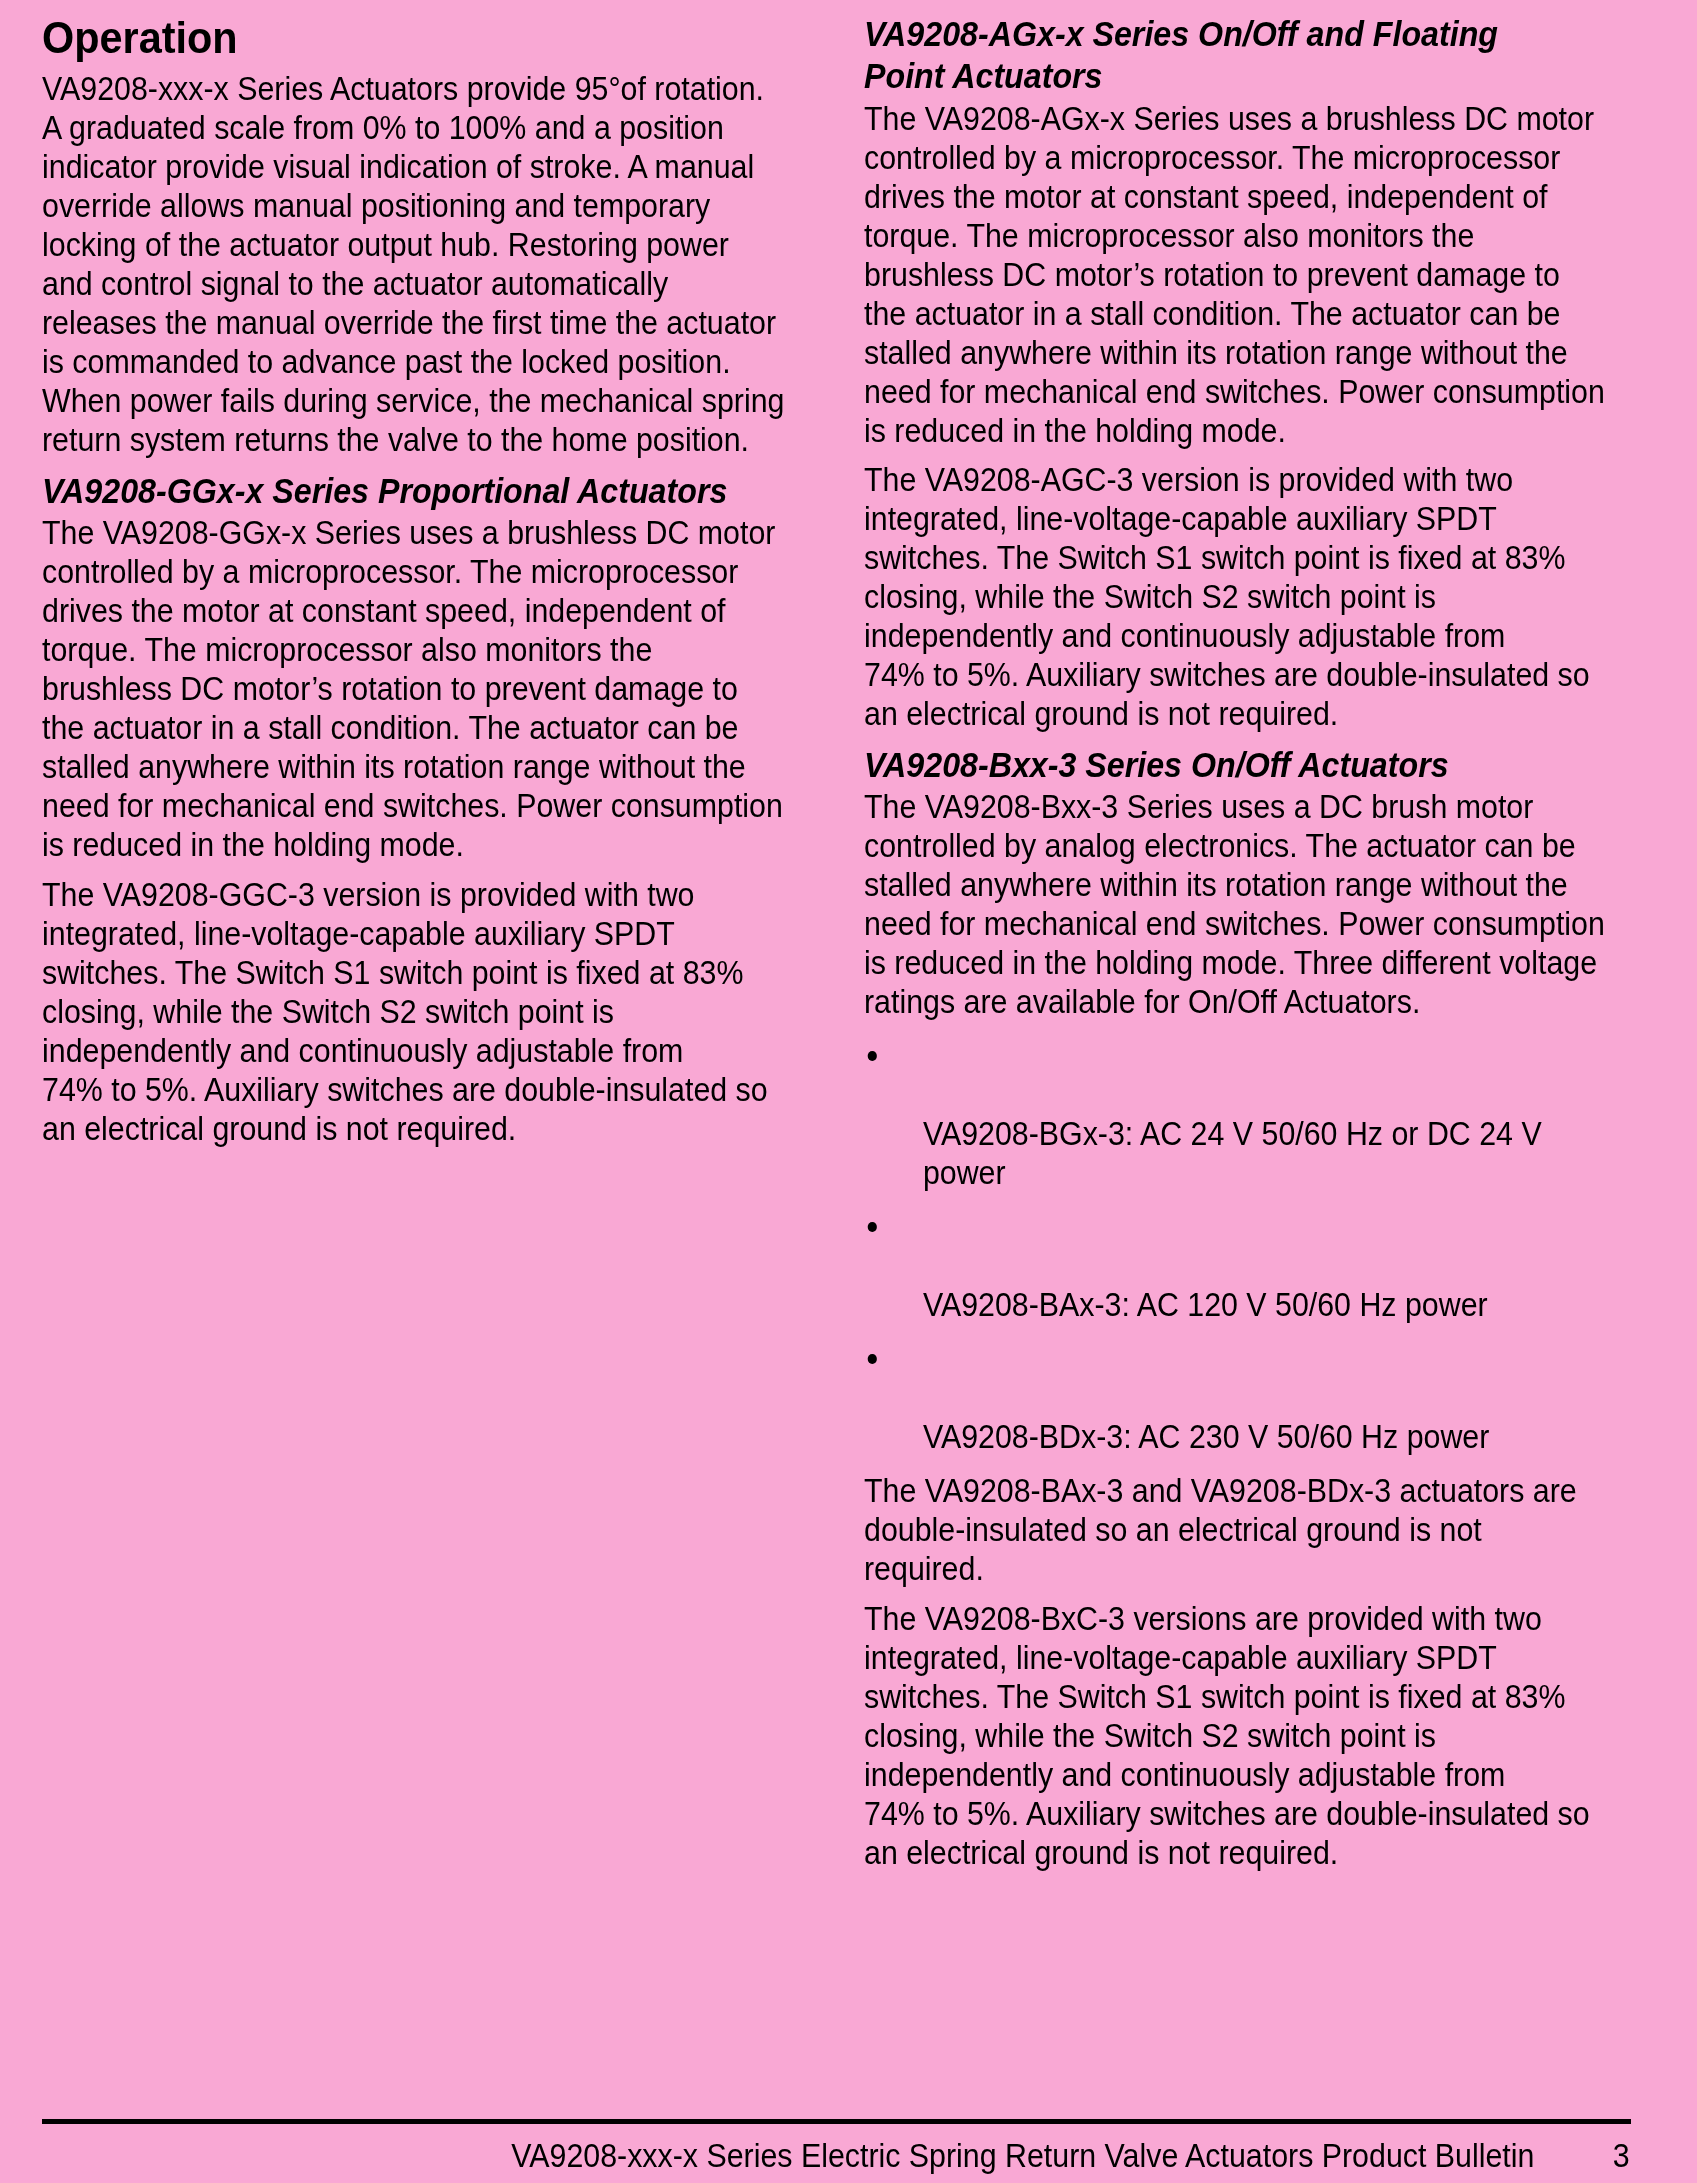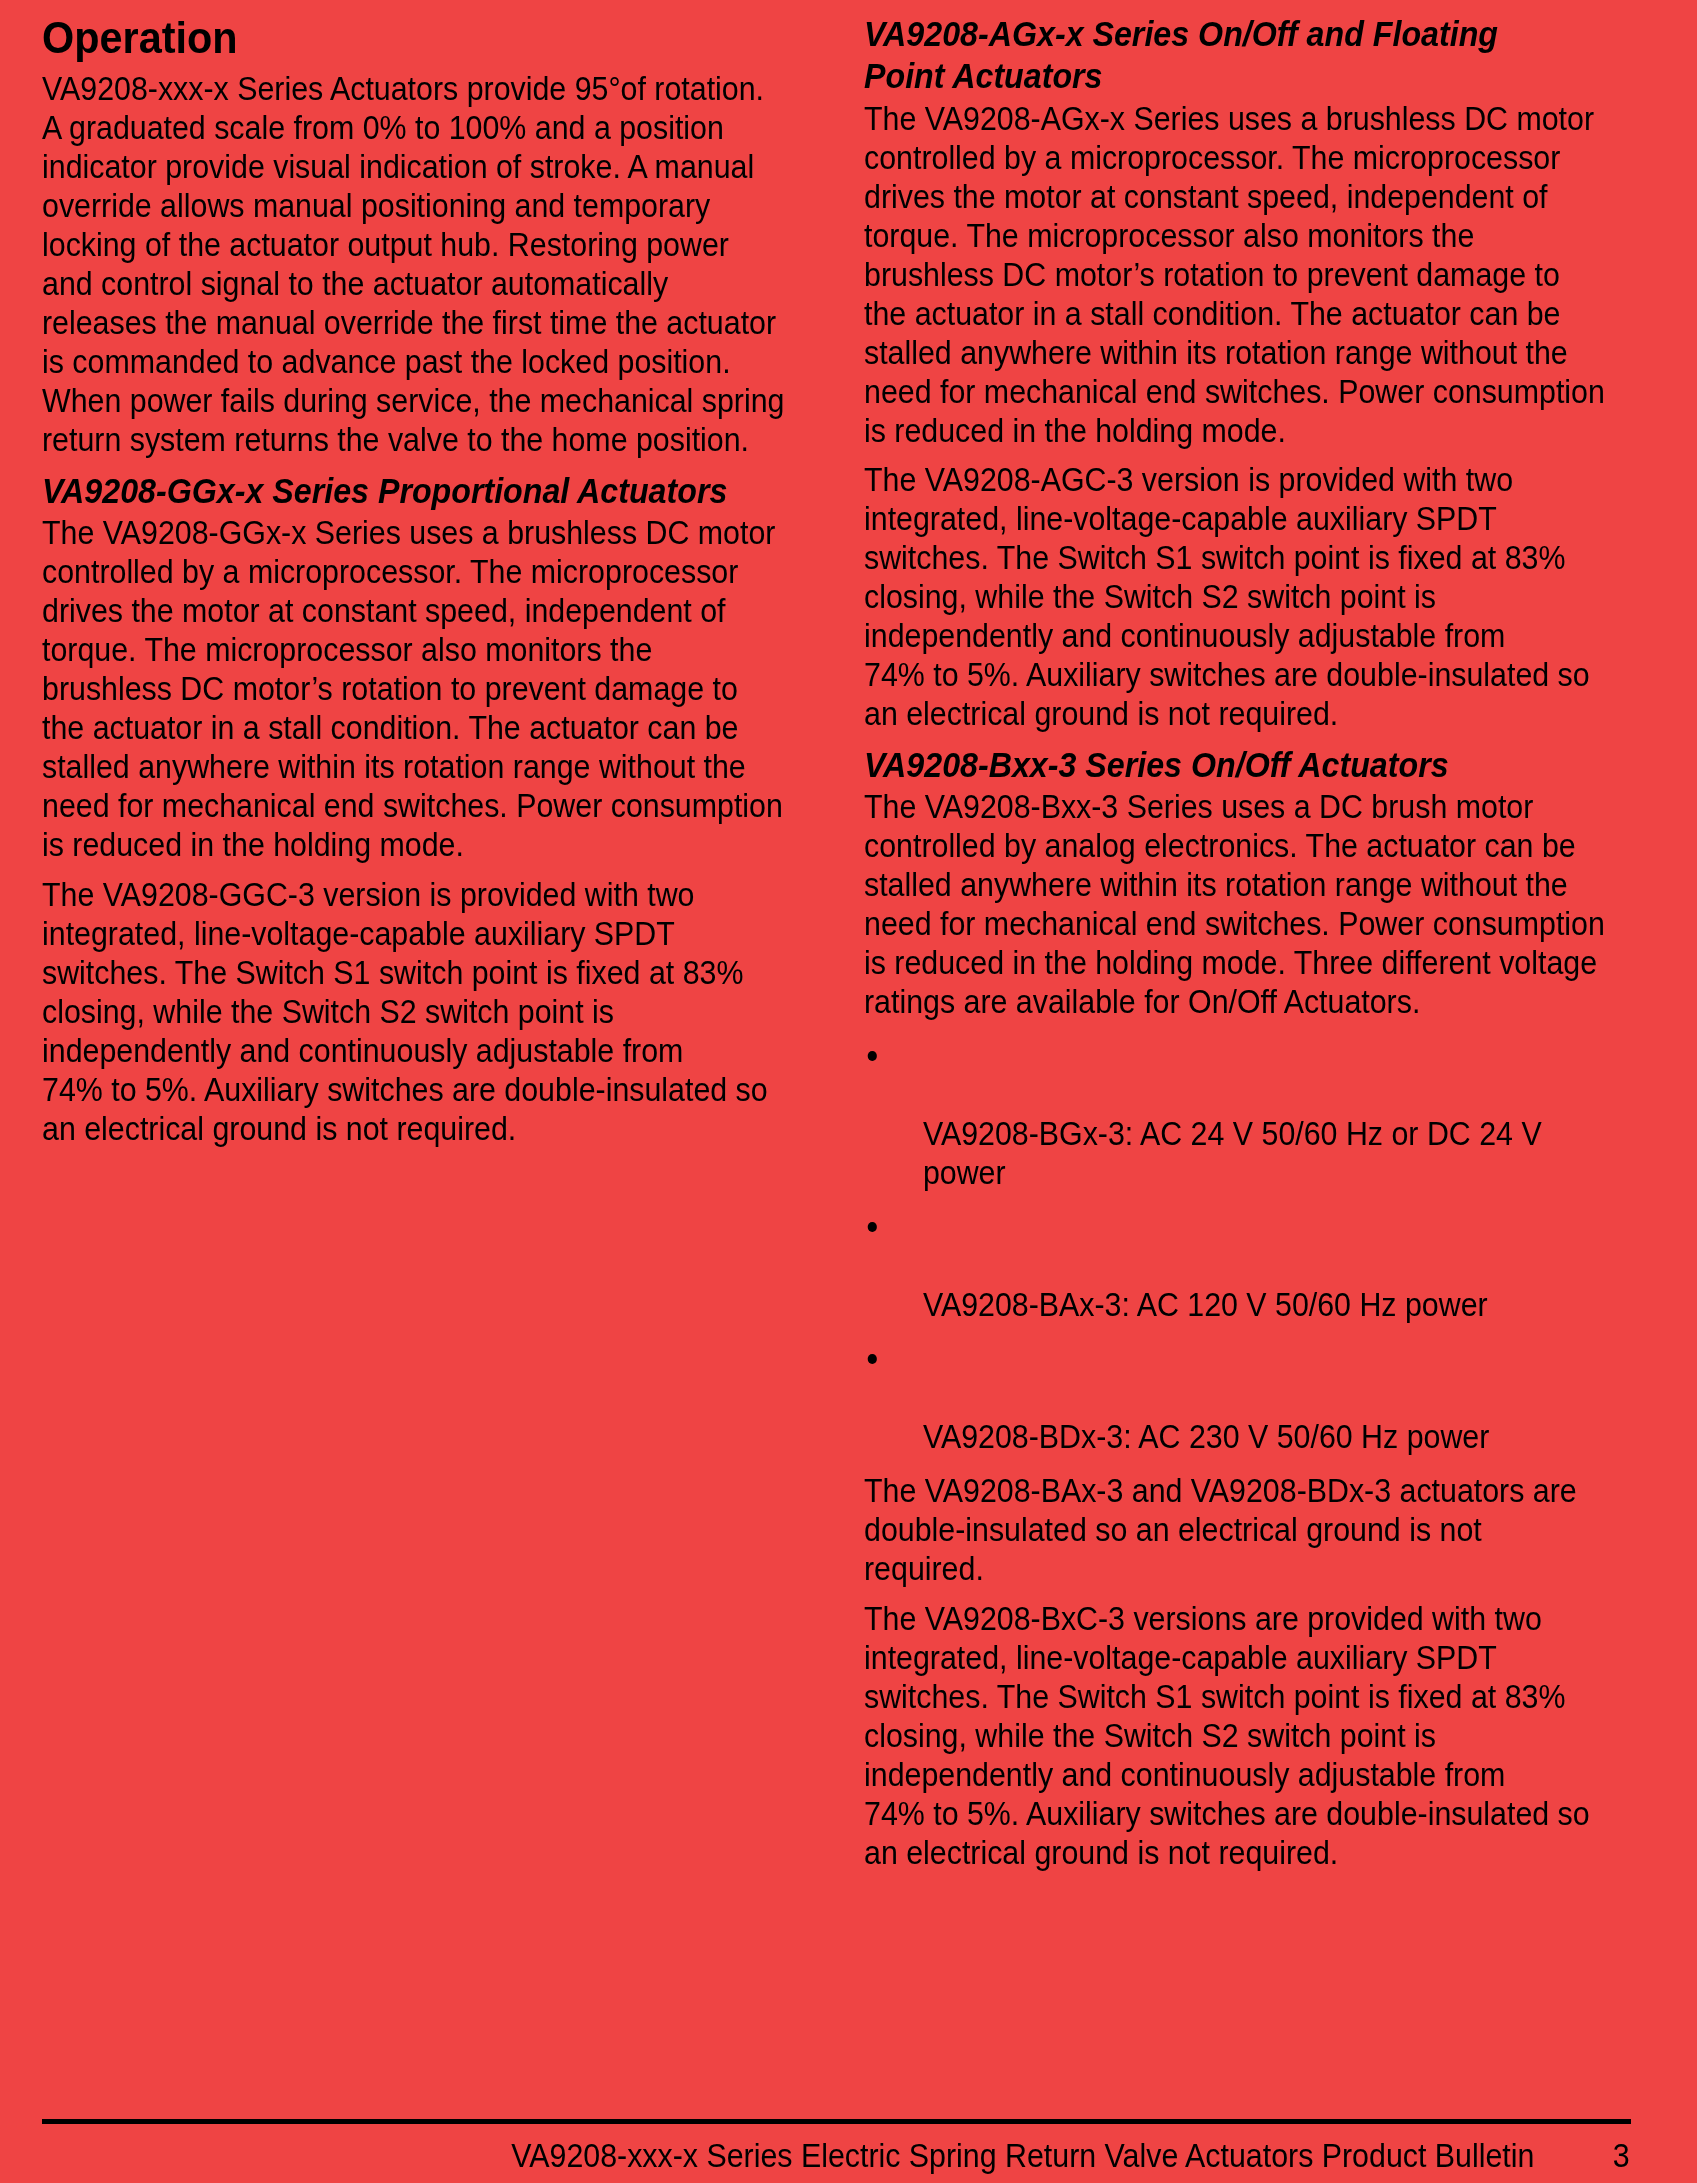--- a/index.html
+++ b/index.html
@@ -4,21 +4,21 @@
 <style>
   html, body {
     margin: 0;
     padding: 0;
     background: #ffffff;
   }
   .page {
     position: relative;
     width: 1697px;
     height: 2183px;
-    background: #ef4444;
+    background: #f9a8d4;
     overflow: hidden;
     font-family: "Liberation Sans", sans-serif;
     color: #000000;
   }
   .col {
     position: absolute;
     top: 13px;
     width: 863px;
     transform: scaleX(0.92);
     transform-origin: top left;

